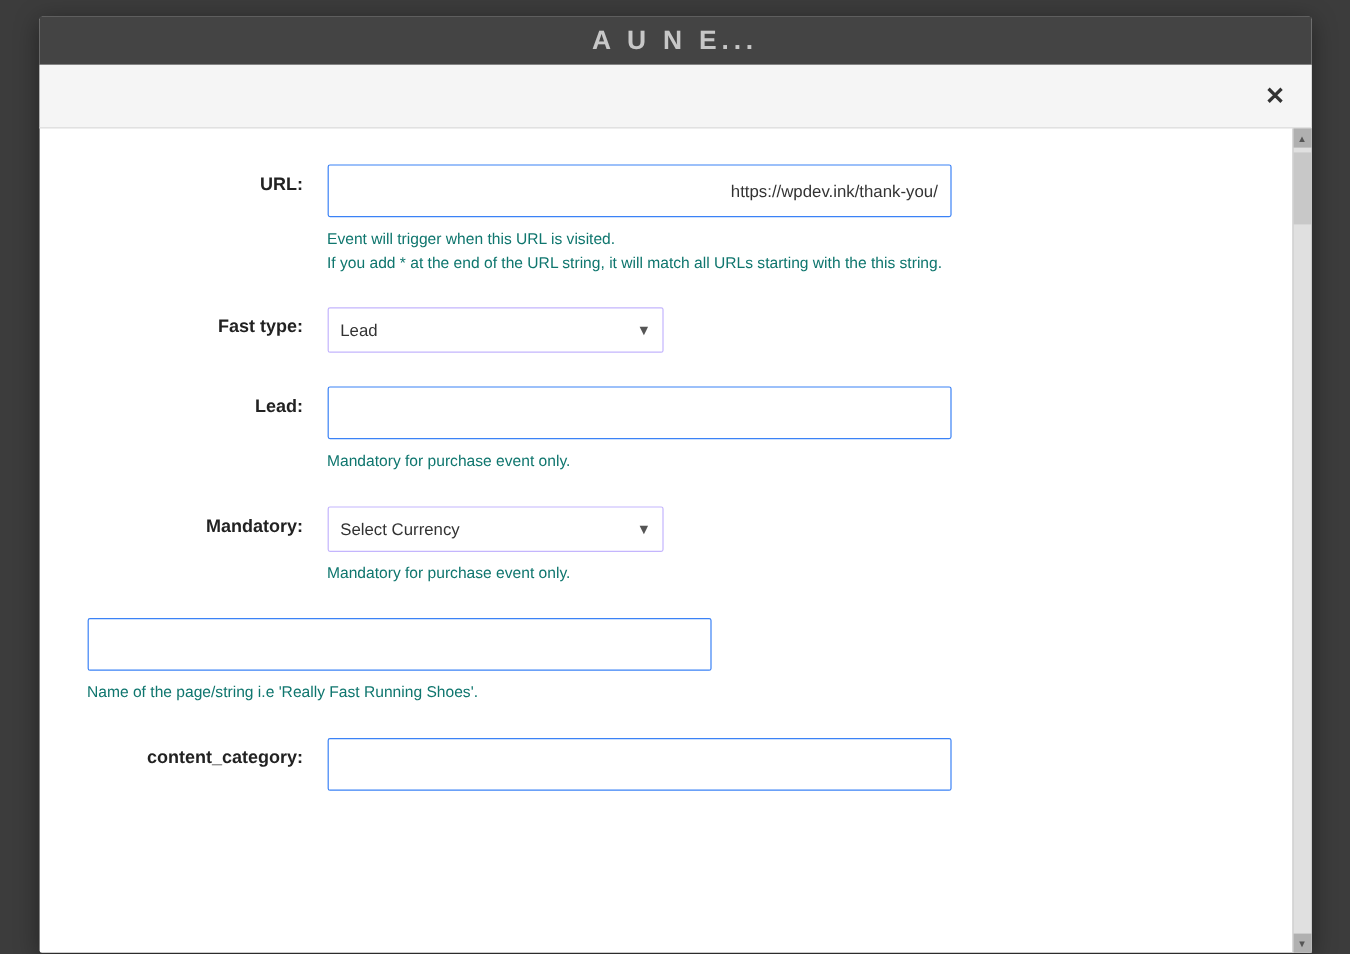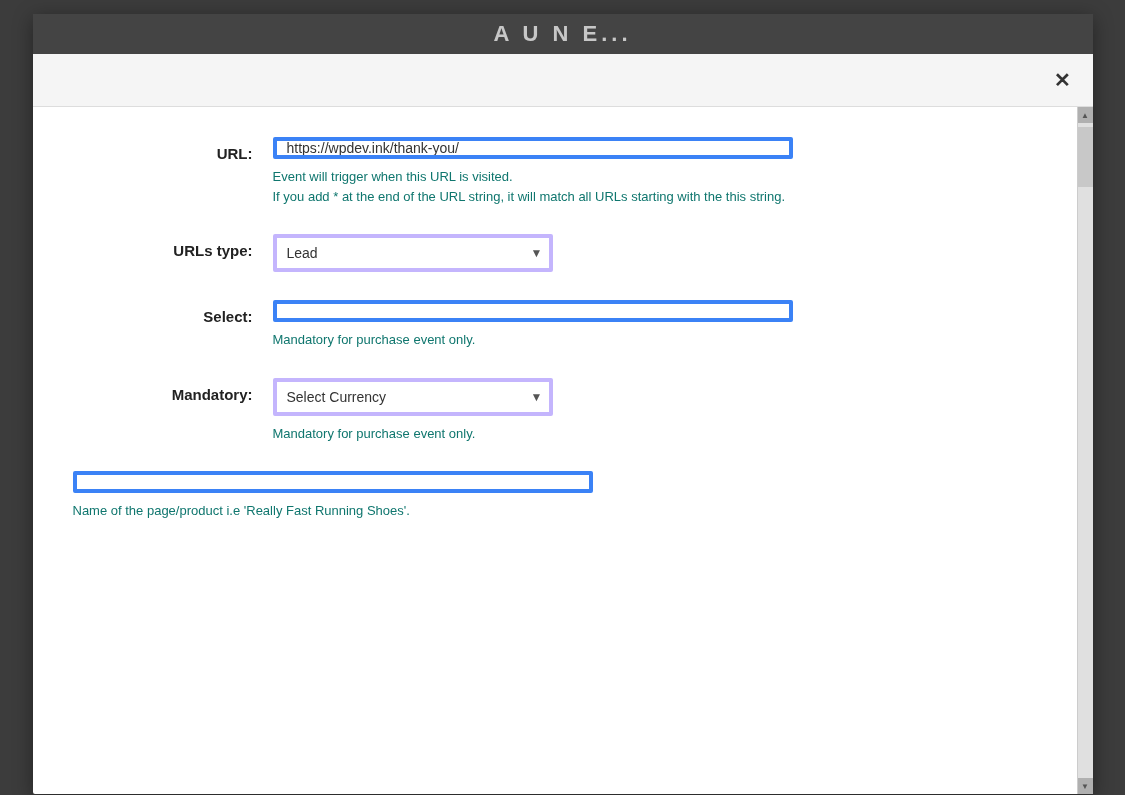--- a/index.html
+++ b/index.html
@@ -132,27 +132,28 @@
       padding-top: 8px;
     }
 
     .form-field {
       flex: 1;
     }
 
     .text-input {
       width: 100%;
       max-width: 520px;
-      height: 22px;
+      height: 44px;
       padding: 6px 10px;
-      border: 4px solid #3b82f6;
+      border: 1px solid #3b82f6;
       border-radius: 2px;
       font-size: 14px;
       color: #333;
       outline: none;
+      text-align: right;
     }
 
     .help-text {
       font-size: 13px;
       color: #0f766e;
       margin-top: 8px;
       line-height: 1.5;
       max-width: 520px;
     }
 
@@ -160,21 +161,21 @@
       position: relative;
       display: inline-block;
       max-width: 280px;
       width: 280px;
     }
 
     .select-input {
       width: 100%;
       height: 38px;
       padding: 6px 30px 6px 10px;
-      border: 4px solid #c4b5fd;
+      border: 1px solid #c4b5fd;
       border-radius: 2px;
       font-size: 14px;
       color: #333;
       background: #fff;
       appearance: none;
       -webkit-appearance: none;
       cursor: pointer;
       outline: none;
     }
 
@@ -227,38 +228,38 @@
           <div class="form-field">
             <input class="text-input" type="text" value="https://wpdev.ink/thank-you/" style="">
             <div class="help-text">
               Event will trigger when this URL is visited.<br>
               If you add * at the end of the URL string, it will match all URLs starting with the this string.
             </div>
           </div>
         </div>
 
         <div class="form-row">
-          <div class="form-label">URLs type:</div>
+          <div class="form-label">Fast type:</div>
           <div class="form-field">
             <div class="select-wrapper">
               <select class="select-input">
                 <option>Lead</option>
                 <option>Purchase</option>
                 <option>ViewContent</option>
                 <option>AddToCart</option>
                 <option>InitiateCheckout</option>
                 <option>CompleteRegistration</option>
               </select>
               <span class="select-arrow">▼</span>
             </div>
           </div>
         </div>
 
         <div class="form-row">
-          <div class="form-label">Select:</div>
+          <div class="form-label">Lead:</div>
           <div class="form-field">
             <input class="text-input" type="text" style="">
             <div class="help-text">Mandatory for purchase event only.</div>
           </div>
         </div>
 
         <div class="form-row">
           <div class="form-label">Mandatory:</div>
           <div class="form-field">
             <div class="select-wrapper">
@@ -272,24 +273,30 @@
               </select>
               <span class="select-arrow">▼</span>
             </div>
             <div class="help-text">Mandatory for purchase event only.</div>
           </div>
         </div>
 
         <div class="form-row">
           <div class="form-field">
             <input class="text-input" type="text" style="">
-            <div class="help-text">Name of the page/product i.e 'Really Fast Running Shoes'.</div>
-          </div>
-        </div>
-
+            <div class="help-text">Name of the page/string i.e 'Really Fast Running Shoes'.</div>
+          </div>
+        </div>
+
+        <div class="form-row">
+          <div class="form-label">content_category:</div>
+          <div class="form-field">
+            <input class="text-input" type="text" style="">
+          </div>
+        </div>
 
       </div>
 
       <div class="scrollbar-track">
         <div class="scrollbar-thumb-up">▲</div>
         <div class="scrollbar-thumb-body"></div>
         <div class="scrollbar-thumb-down">▼</div>
       </div>
     </div>
 

